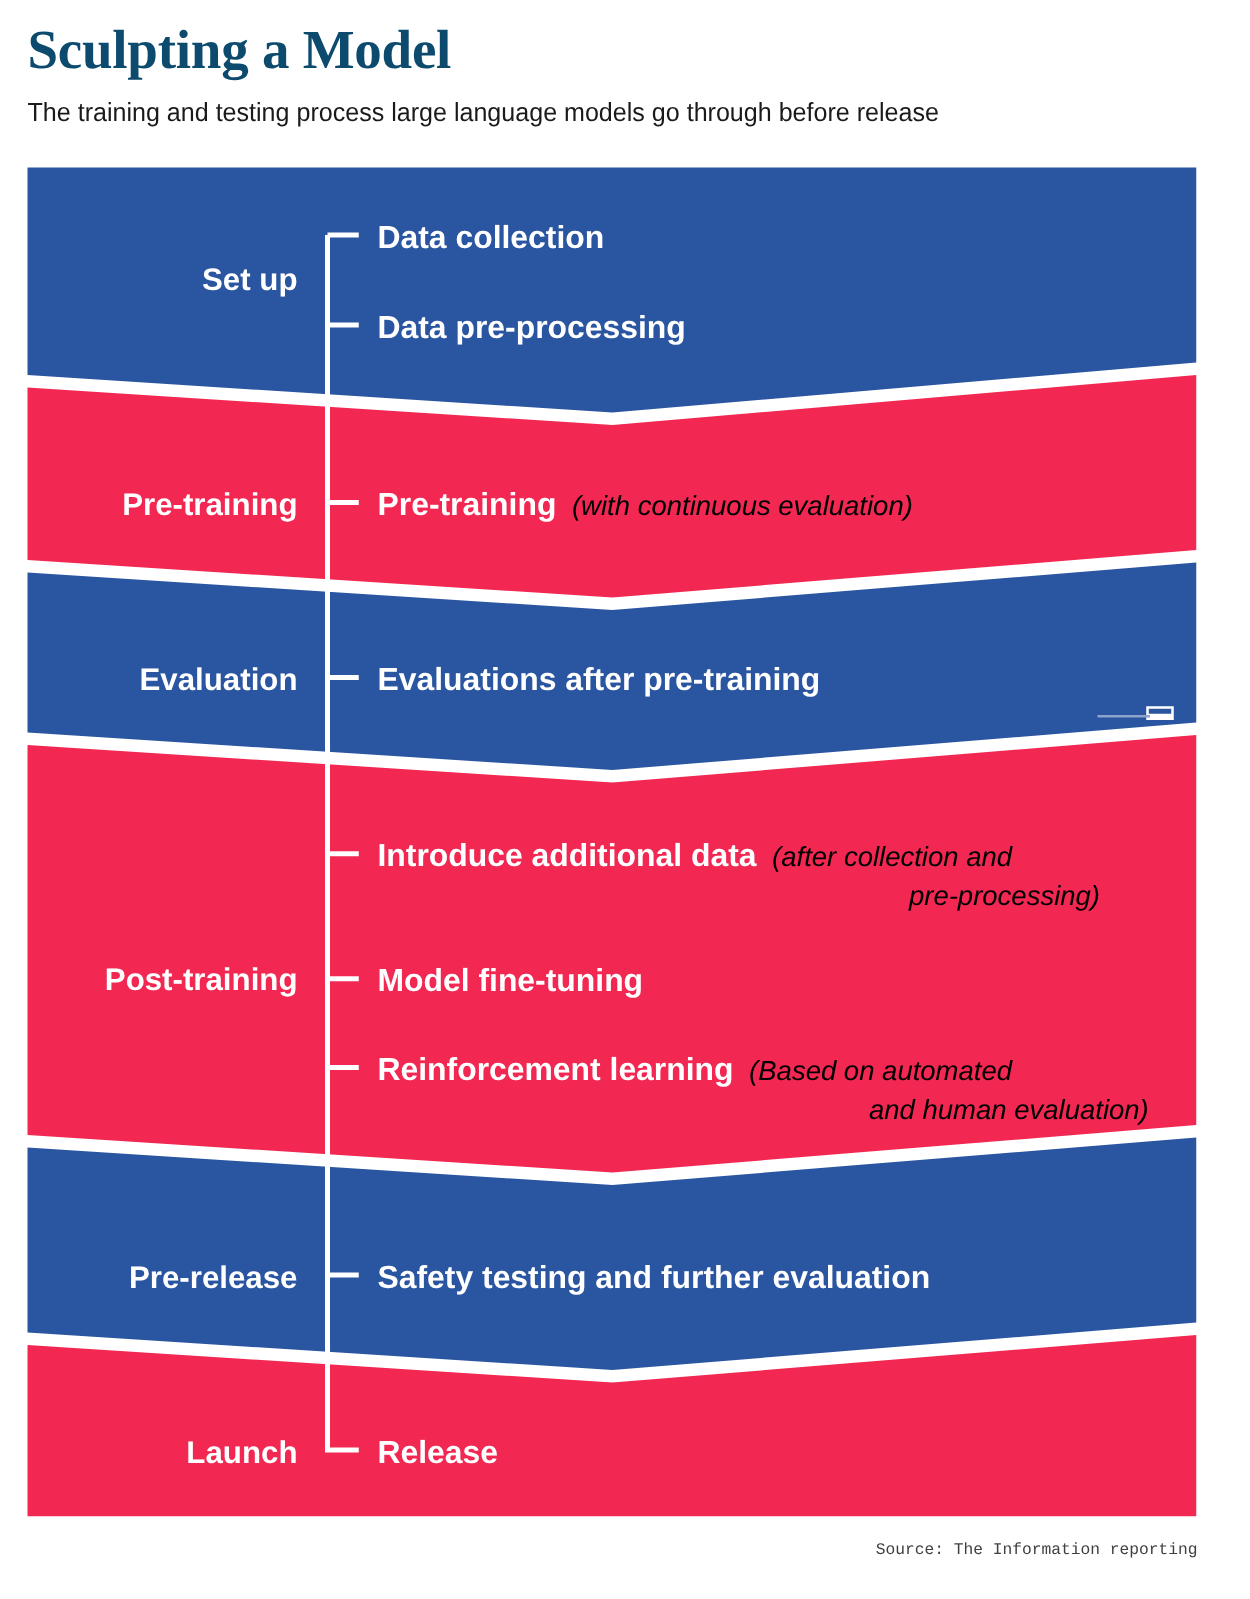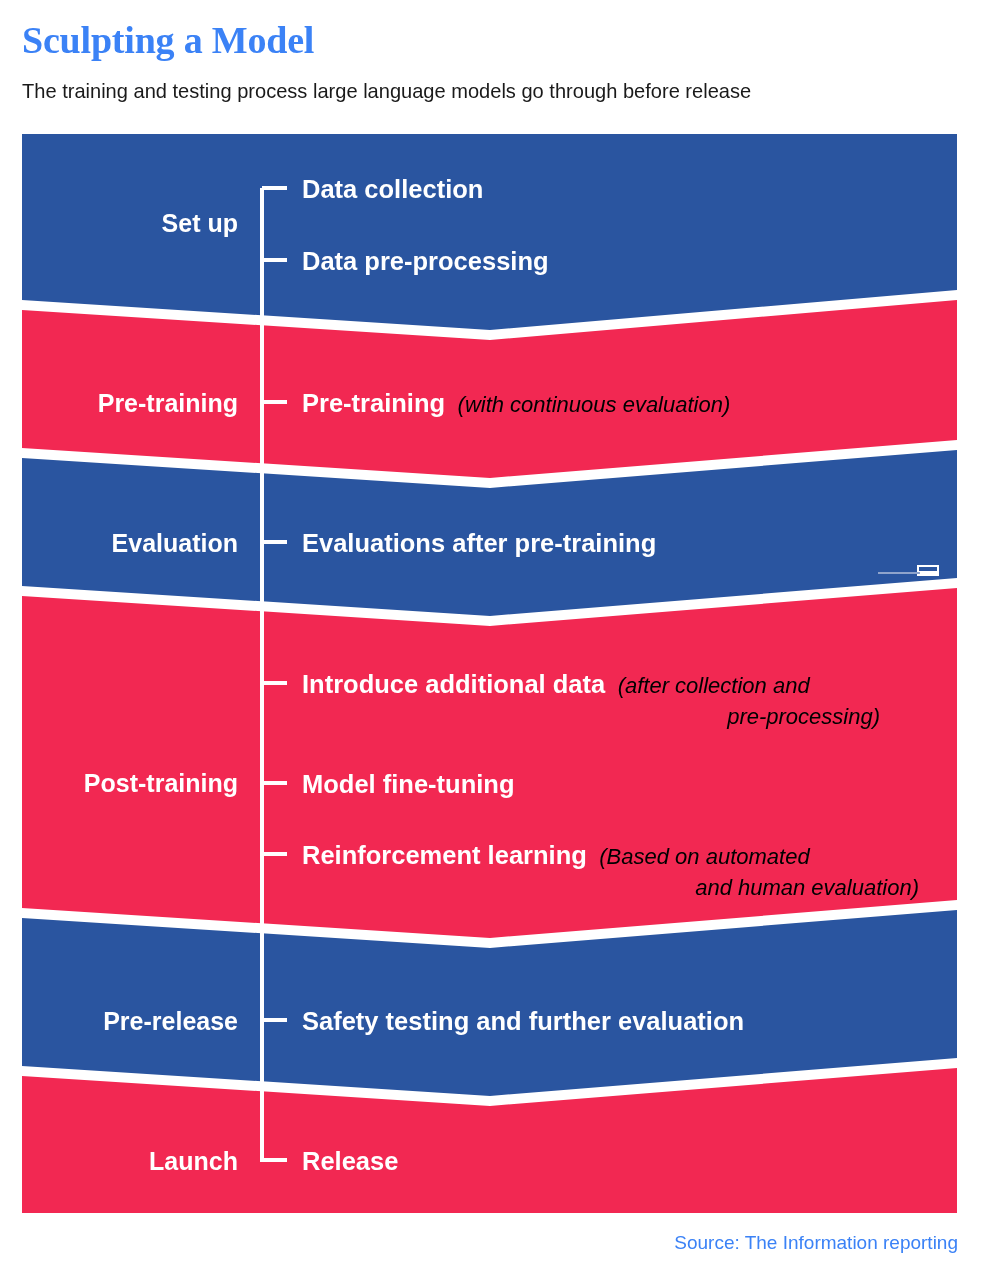--- a/index.html
+++ b/index.html
@@ -15,23 +15,23 @@
     font-family: "Liberation Sans", sans-serif;
     overflow: hidden;
   }
 
   #page-title {
     position: absolute;
     left: 22px;
     top: 18px;
     font-family: "Liberation Serif", serif;
     font-weight: 700;
-    font-size: 38px;
+    font-size: 44px;
     line-height: 44px;
-    color: #3b82f6;
+    color: #0c4a6e;
     letter-spacing: -0.2px;
   }
 
   #page-subtitle {
     position: absolute;
     left: 22px;
     top: 78px;
     font-family: "Liberation Sans", sans-serif;
     font-weight: 400;
     font-size: 21px;
@@ -66,23 +66,23 @@
   .item-note {
     font-weight: 400;
     font-style: italic;
     font-size: 22px;
   }
 
   #source-note {
     position: absolute;
     right: 42px;
     top: 1232px;
-    font-family: Liberation Sans, sans-serif;
-    font-size: 19px;
-    color: #3b82f6;
+    font-family: Liberation Mono, monospace;
+    font-size: 13px;
+    color: #404040;
     white-space: nowrap;
   }
 </style>
 </head>
 <body>
 
 <div id="page-title">Sculpting a Model</div>
 <div id="page-subtitle">The training and testing process large language models go through before release</div>
 
 <svg id="figure" viewBox="0 0 1000 1279" width="1000" height="1279" xmlns="http://www.w3.org/2000/svg">

